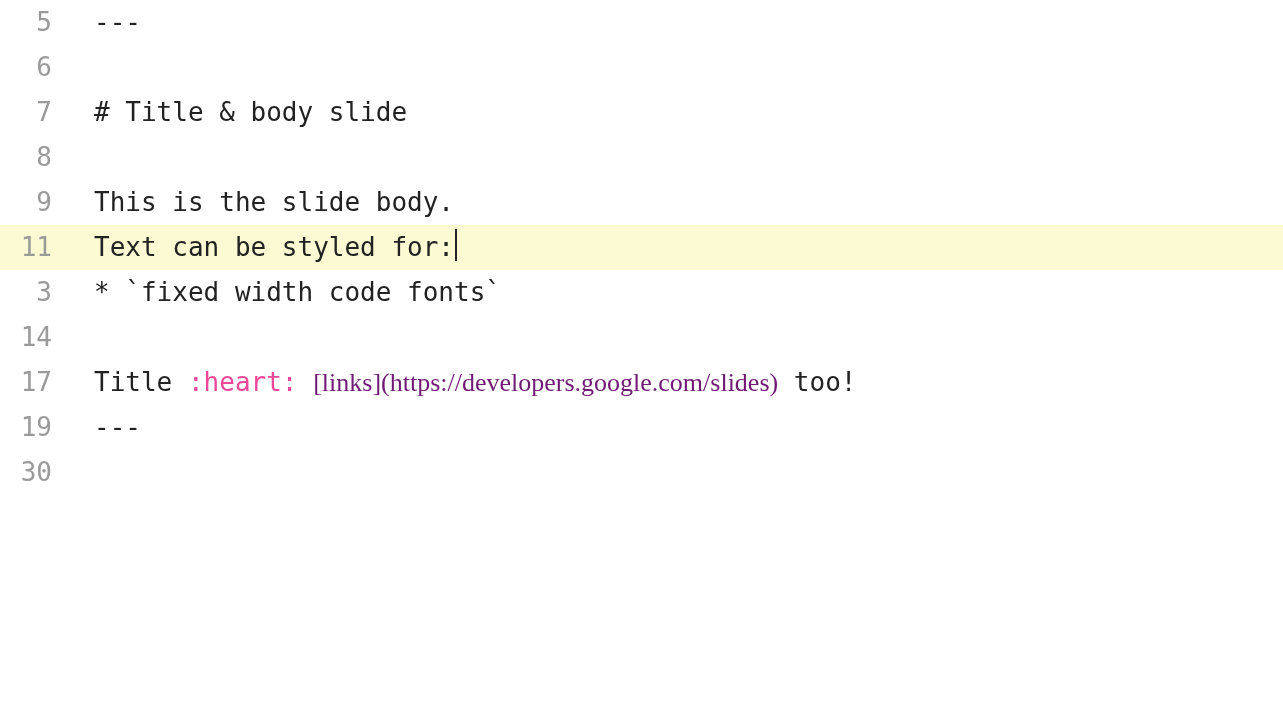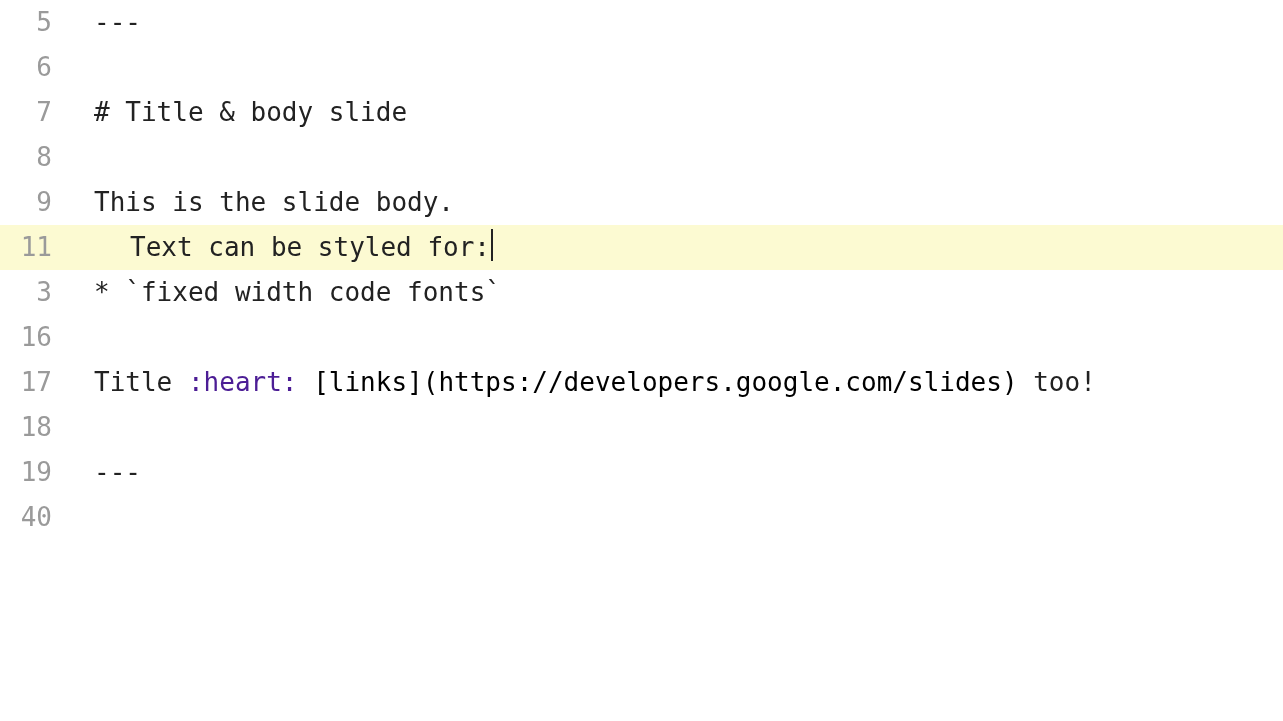--- a/index.html
+++ b/index.html
@@ -16,55 +16,53 @@
       width: 100%;
     }
     .line {
       display: flex;
       align-items: baseline;
       height: 45px;
       white-space: pre;
     }
     .line.active {
       background: #fcfad2;
-      gap: 36px;
     }
     .gutter {
       width: 72px;
       text-align: right;
       padding-right: 20px;
       color: #9a9a9a;
       flex: 0 0 auto;
       user-select: none;
     }
     .content {
       flex: 1 1 auto;
       padding-left: 22px;
     }
     .t-default { color: #222222; }
-    .t-emoji   { color: #4c1d95; }
-    .t-link    { color: #000000; }
+    .t-emoji   { color: #ec4899; }
+    .t-link    { color: #701a75; font-family: Liberation Serif, serif; }
     .cursor {
       display: inline-block;
       width: 0;
       height: 32px;
       border-left: 2px solid #222;
       vertical-align: -5px;
       margin-left: 1px;
     }
   </style>
 </head>
 <body>
 
 <div class="editor" id="editor-root">
     <div class="line"><span class="gutter">5</span><span class="content"><span class="t-default">---</span></span></div>
     <div class="line"><span class="gutter">6</span><span class="content"></span></div>
     <div class="line"><span class="gutter">7</span><span class="content"><span class="t-default"># Title &amp; body slide</span></span></div>
     <div class="line"><span class="gutter">8</span><span class="content"></span></div>
     <div class="line"><span class="gutter">9</span><span class="content"><span class="t-default">This is the slide body.</span></span></div>
     <div class="line active"><span class="gutter">11</span><span class="content"><span class="t-default">Text can be styled for:</span><span class="cursor"></span></span></div>
     <div class="line"><span class="gutter">3</span><span class="content"><span class="t-default">* `fixed width code fonts`</span></span></div>
-    <div class="line"><span class="gutter">16</span><span class="content"></span></div>
+    <div class="line"><span class="gutter">14</span><span class="content"></span></div>
     <div class="line"><span class="gutter">17</span><span class="content"><span class="t-default">Title </span><span class="t-emoji">:heart:</span><span class="t-default"> </span><span class="t-link">[links](https://developers.google.com/slides)</span><span class="t-default"> too!</span></span></div>
-    <div class="line"><span class="gutter">18</span><span class="content"></span></div>
     <div class="line"><span class="gutter">19</span><span class="content"><span class="t-default">---</span></span></div>
-    <div class="line"><span class="gutter">40</span><span class="content"></span></div>
+    <div class="line"><span class="gutter">30</span><span class="content"></span></div>
   </div>
 
 </body></html>

